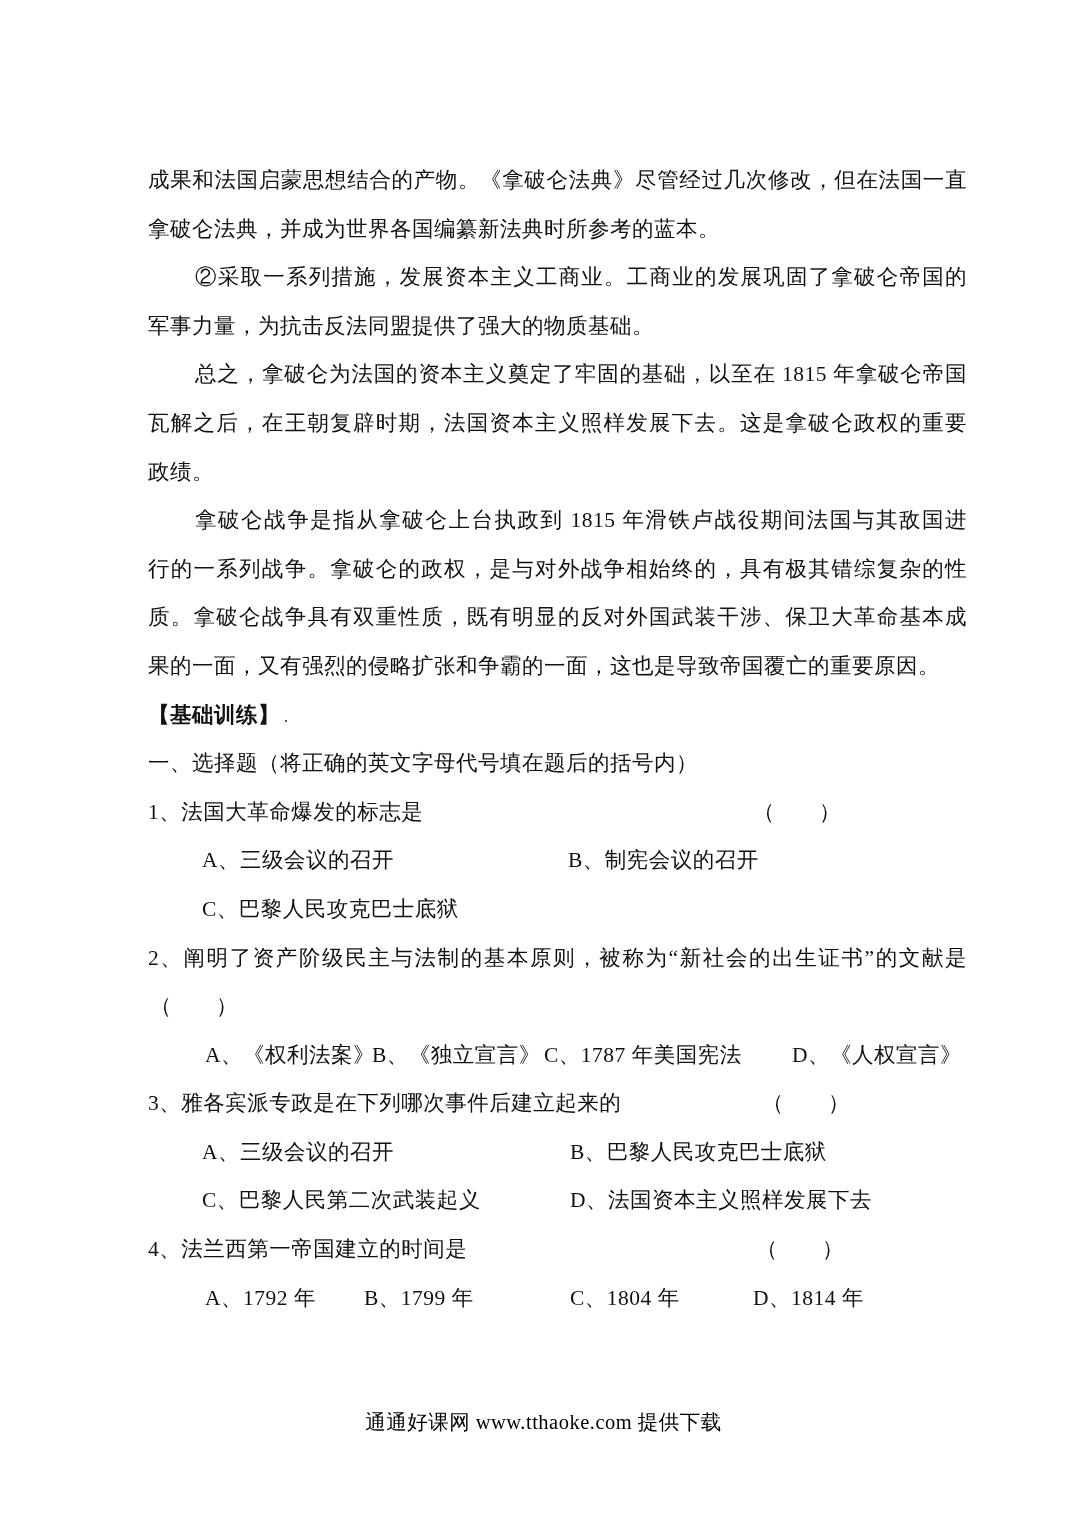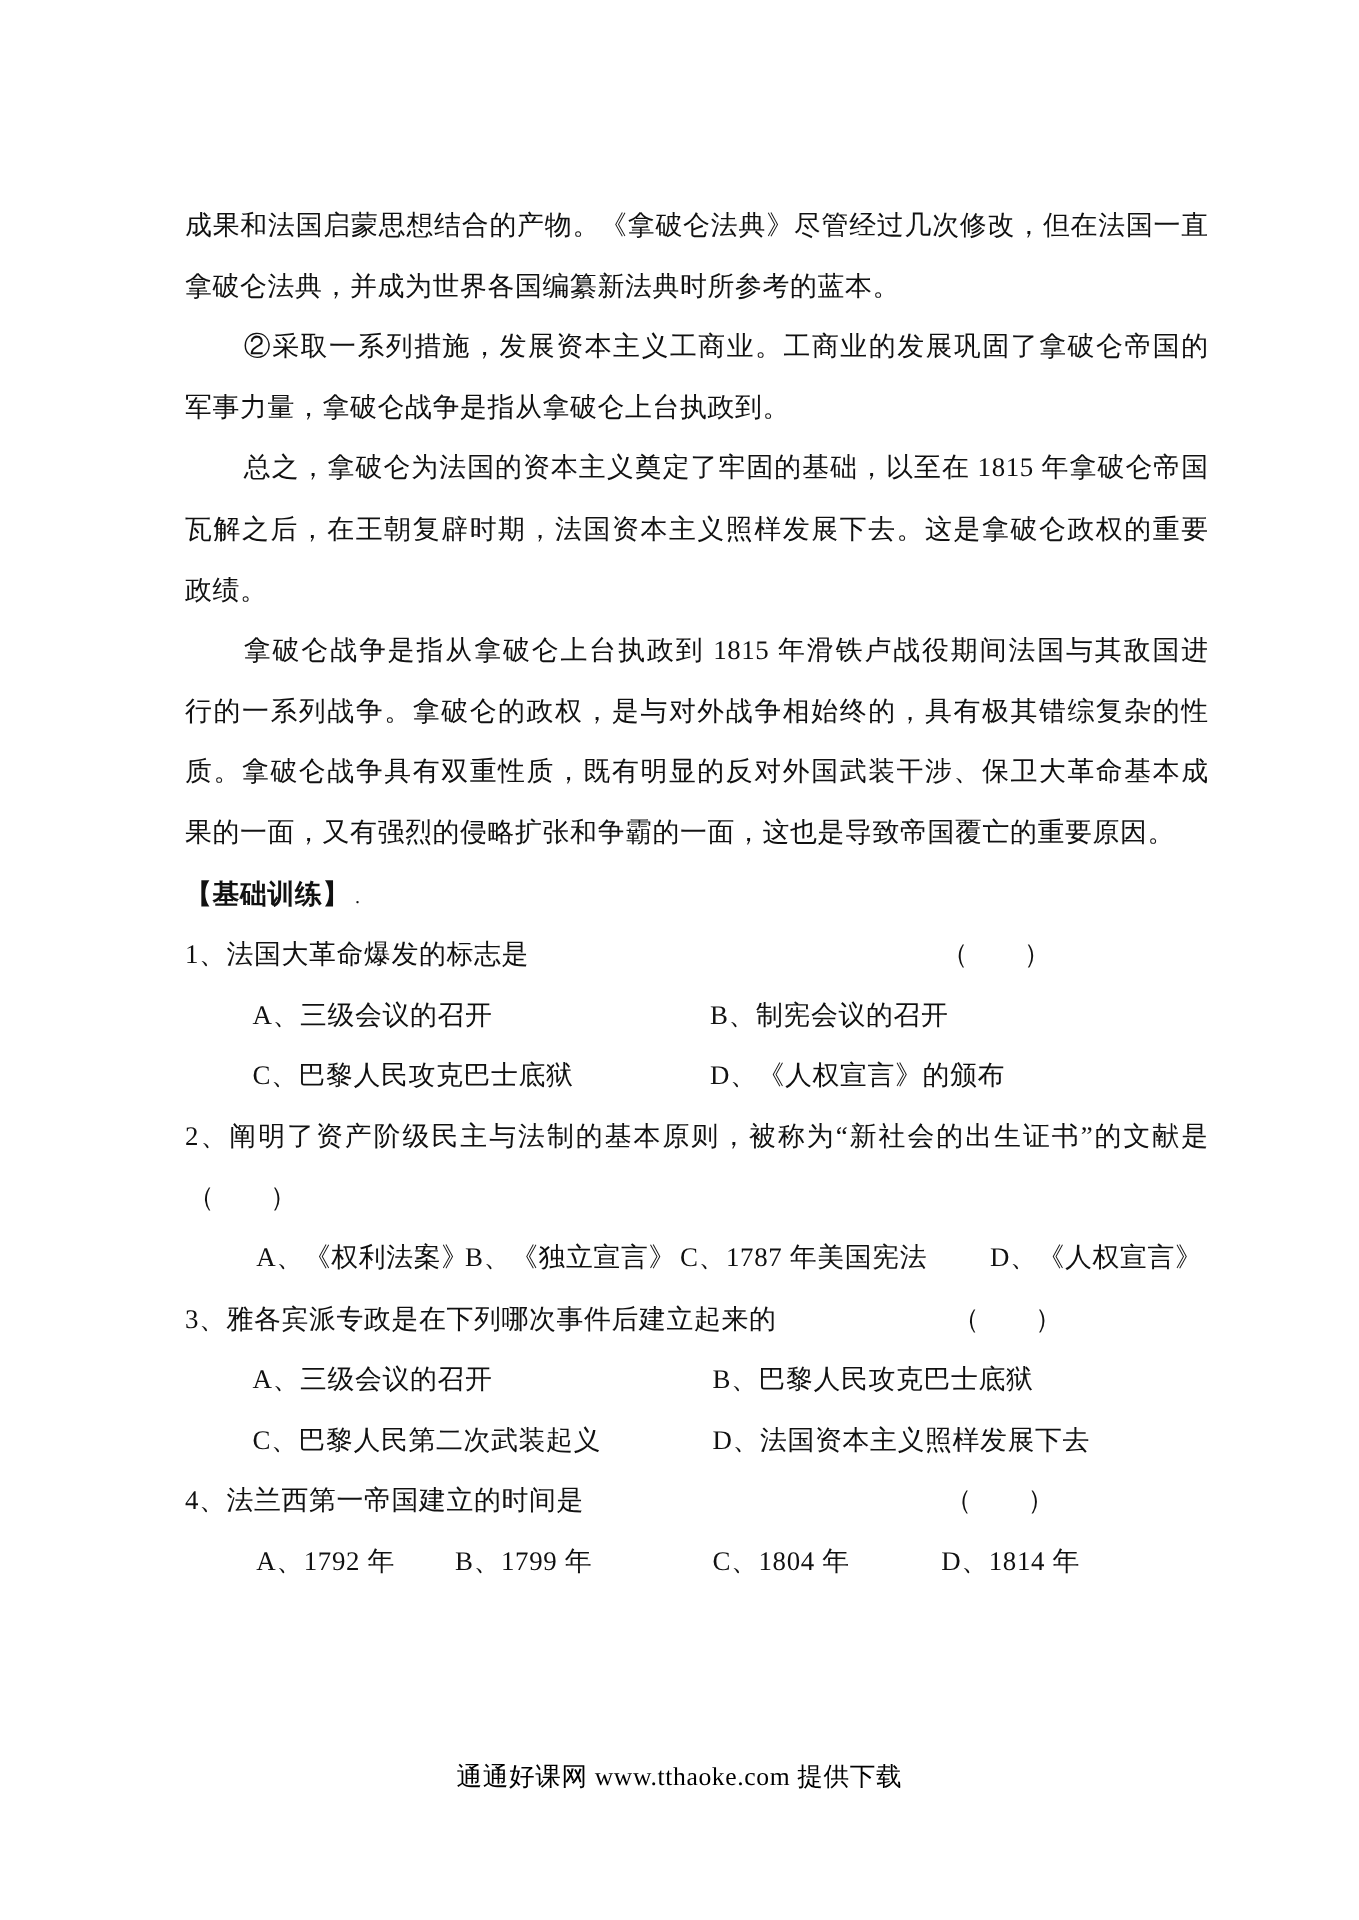--- a/index.html
+++ b/index.html
@@ -63,32 +63,33 @@
   }
 </style>
 </head>
 <body>
 
 <div class="page">
   <div class="content">
       <div class="line fill">成果和法国启蒙思想结合的产物。《拿破仑法典》尽管经过几次修改，但在法国一直</div>
       <div class="line">拿破仑法典，并成为世界各国编纂新法典时所参考的蓝本。</div>
       <div class="line indent fill">②采取一系列措施，发展资本主义工商业。工商业的发展巩固了拿破仑帝国的</div>
-      <div class="line">军事力量，拿破仑战争是指从拿破仑上台执政到。</div>
+      <div class="line">军事力量，为抗击反法同盟提供了强大的物质基础。</div>
       <div class="line indent fill">总之，拿破仑为法国的资本主义奠定了牢固的基础，以至在 1815 年拿破仑帝国</div>
       <div class="line fill">瓦解之后，在王朝复辟时期，法国资本主义照样发展下去。这是拿破仑政权的重要</div>
       <div class="line">政绩。</div>
       <div class="line indent fill">拿破仑战争是指从拿破仑上台执政到 1815 年滑铁卢战役期间法国与其敌国进</div>
       <div class="line fill">行的一系列战争。拿破仑的政权，是与对外战争相始终的，具有极其错综复杂的性</div>
       <div class="line fill">质。拿破仑战争具有双重性质，既有明显的反对外国武装干涉、保卫大革命基本成</div>
       <div class="line">果的一面，又有强烈的侵略扩张和争霸的一面，这也是导致帝国覆亡的重要原因。</div>
       <div class="line heading">【基础训练】<span class="heading-dot"> .</span></div>
+      <div class="line">一、选择题（将正确的英文字母代号填在题后的括号内）</div>
       <div class="line"><span class="seg" style="left: 0px;">1、法国大革命爆发的标志是</span><span class="seg" style="left: 605px;">（　　）</span></div>
       <div class="line"><span class="seg" style="left: 54px;">A、三级会议的召开</span><span class="seg" style="left: 420px;">B、制宪会议的召开</span></div>
-      <div class="line"><span class="seg" style="left: 54px;">C、巴黎人民攻克巴士底狱</span><span class="seg" style="left: 420px;">D、《人权宣言》的颁布</span></div>
+      <div class="line"><span class="seg" style="left: 54px;">C、巴黎人民攻克巴士底狱</span></div>
       <div class="line fill">2、阐明了资产阶级民主与法制的基本原则，被称为“新社会的出生证书”的文献是</div>
       <div class="line"><span class="seg" style="left: 2px;">（　　）</span></div>
       <div class="line"><span class="seg" style="left: 57px;">A、《权利法案》</span><span class="seg" style="left: 224px;">B、《独立宣言》</span><span class="seg" style="left: 396px;">C、1787 年美国宪法</span><span class="seg" style="left: 644px;">D、《人权宣言》</span></div>
       <div class="line"><span class="seg" style="left: 0px;">3、雅各宾派专政是在下列哪次事件后建立起来的</span><span class="seg" style="left: 614px;">（　　）</span></div>
       <div class="line"><span class="seg" style="left: 54px;">A、三级会议的召开</span><span class="seg" style="left: 422px;">B、巴黎人民攻克巴士底狱</span></div>
       <div class="line"><span class="seg" style="left: 54px;">C、巴黎人民第二次武装起义</span><span class="seg" style="left: 422px;">D、法国资本主义照样发展下去</span></div>
       <div class="line"><span class="seg" style="left: 0px;">4、法兰西第一帝国建立的时间是</span><span class="seg" style="left: 608px;">（　　）</span></div>
       <div class="line"><span class="seg" style="left: 57px;">A、1792 年</span><span class="seg" style="left: 216px;">B、1799 年</span><span class="seg" style="left: 422px;">C、1804 年</span><span class="seg" style="left: 605px;">D、1814 年</span></div>
     </div>
   <div class="footer">通通好课网  www.tthaoke.com  提供下载</div>

